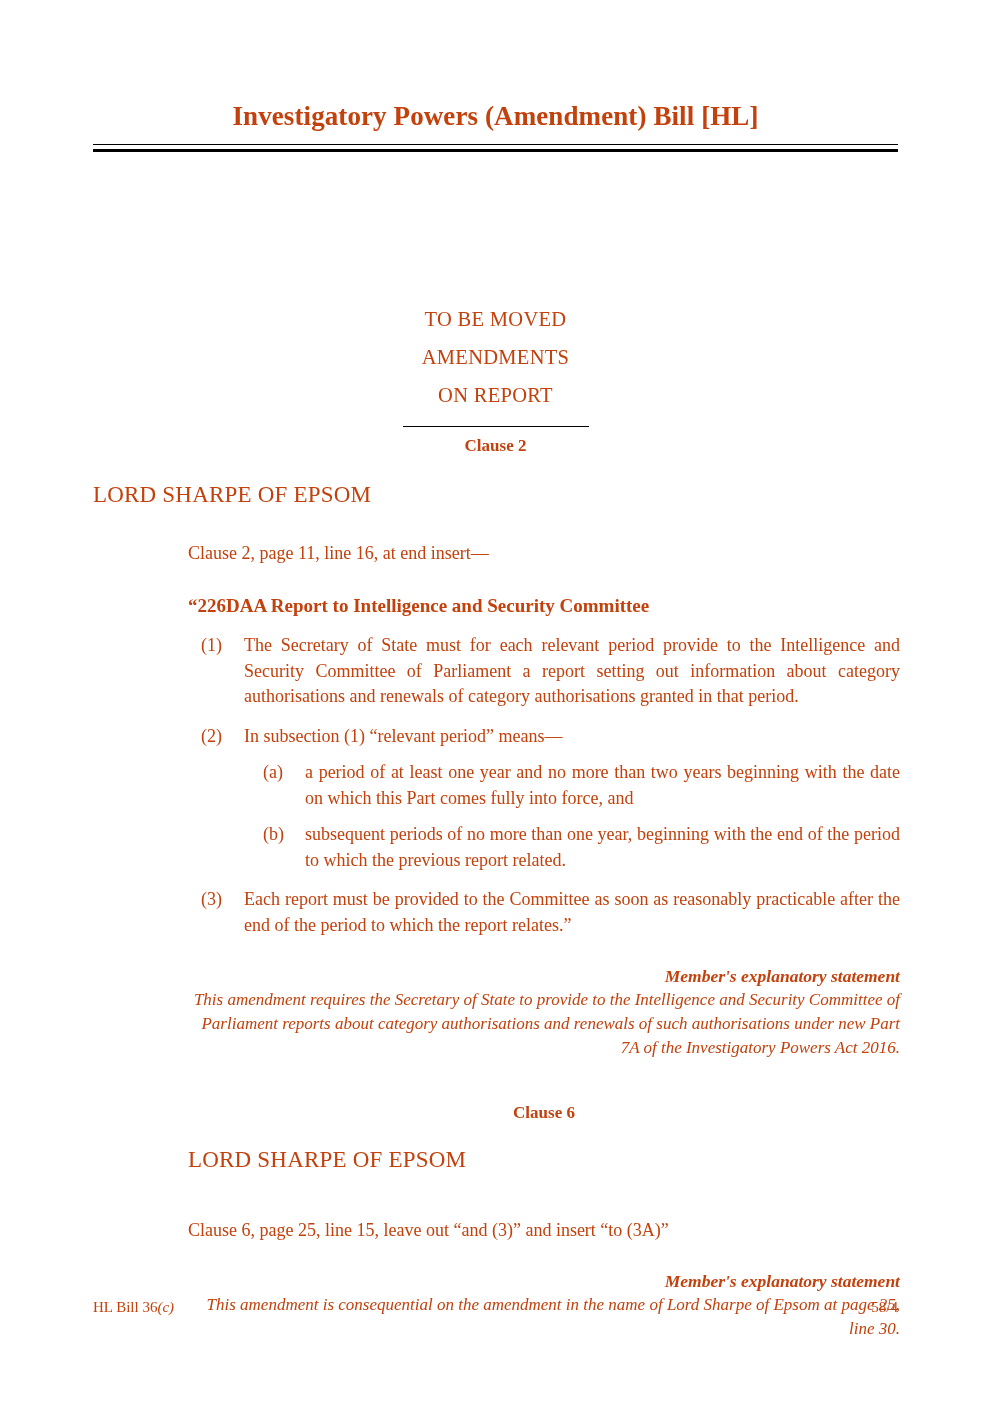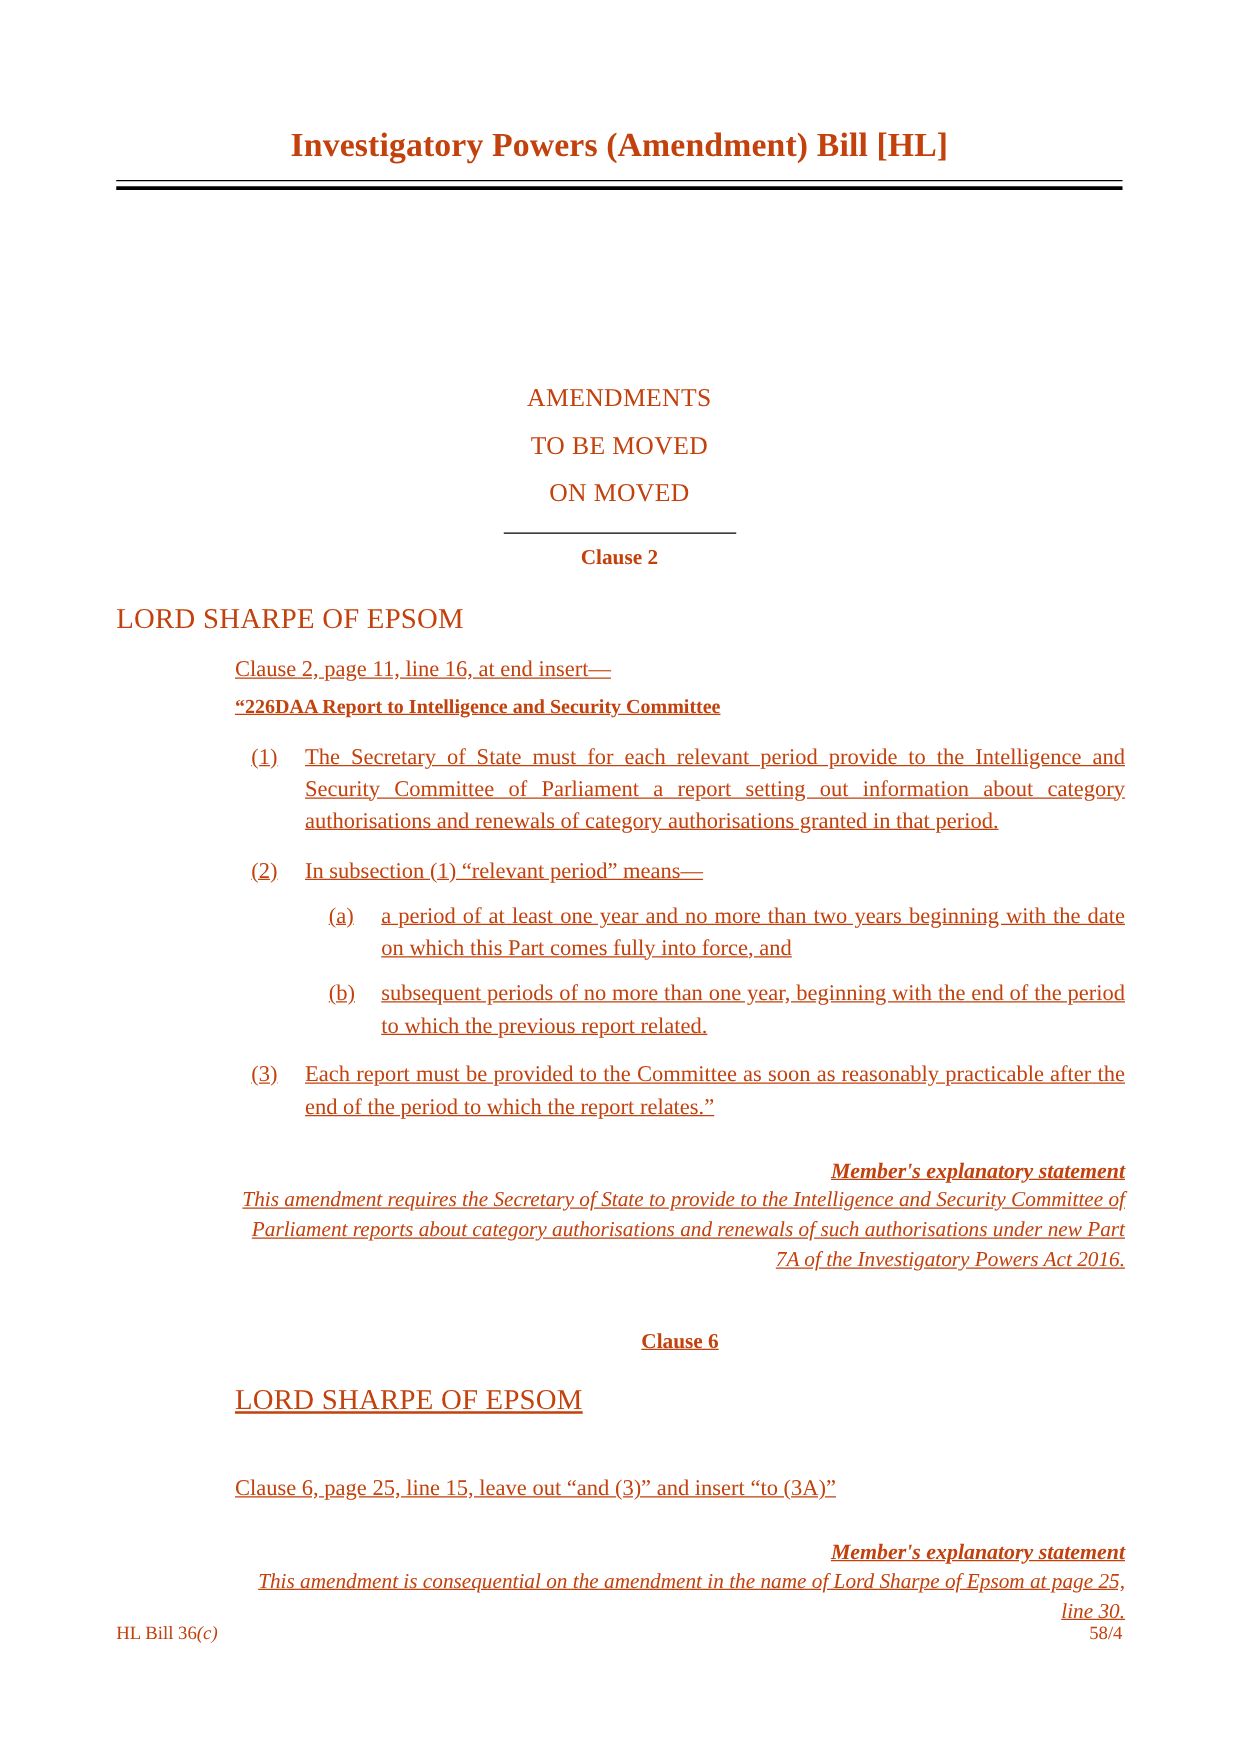--- a/index.html
+++ b/index.html
@@ -76,34 +76,33 @@
     text-align: left;
     font-size: 23px;
     letter-spacing: 0.2px;
     margin-top: 26px;
   }
 
   
   .content {
     position: absolute;
     left: 188px;
-    top: 510px;
+    top: 528px;
     width: 712px;
-    text-decoration: underline;
   }
   .amend-line {
     font-size: 18px;
     line-height: 26px;
     margin-top: 12px;
   }
   .inserted-heading {
-    font-size: 16px;
+    font-size: 19px;
     font-weight: bold;
     line-height: 26px;
-    margin-top: 5px;
+    margin-top: 27px;
   }
 
   
   .subsec {
     display: flex;
     margin-top: 14px;
     font-size: 18px;
     line-height: 25.5px;
   }
   .subsec > .marker {
@@ -172,23 +171,23 @@
 
 <div class="page">
 
   <div class="title-block">
     <div class="doc-title">Investigatory Powers (Amendment) Bill [HL]</div>
     <div class="rule-thin"></div>
     <div class="rule-thick"></div>
   </div>
 
   <div class="heading-group">
+    <div class="heading-line">TO BE MOVED</div>
     <div class="heading-line">AMENDMENTS</div>
-    <div class="heading-line">TO BE MOVED</div>
-    <div class="heading-line">ON MOVED</div>
+    <div class="heading-line">ON REPORT</div>
     <div class="short-rule-wrap">
       <div class="short-rule"></div>
     </div>
     <div class="clause-heading">Clause 2</div>
     <div class="sponsor">LORD SHARPE OF EPSOM</div>
   </div>
 
   <div class="content">
 
     <div class="amend-line">Clause 2, page 11, line 16, at end insert—</div>

